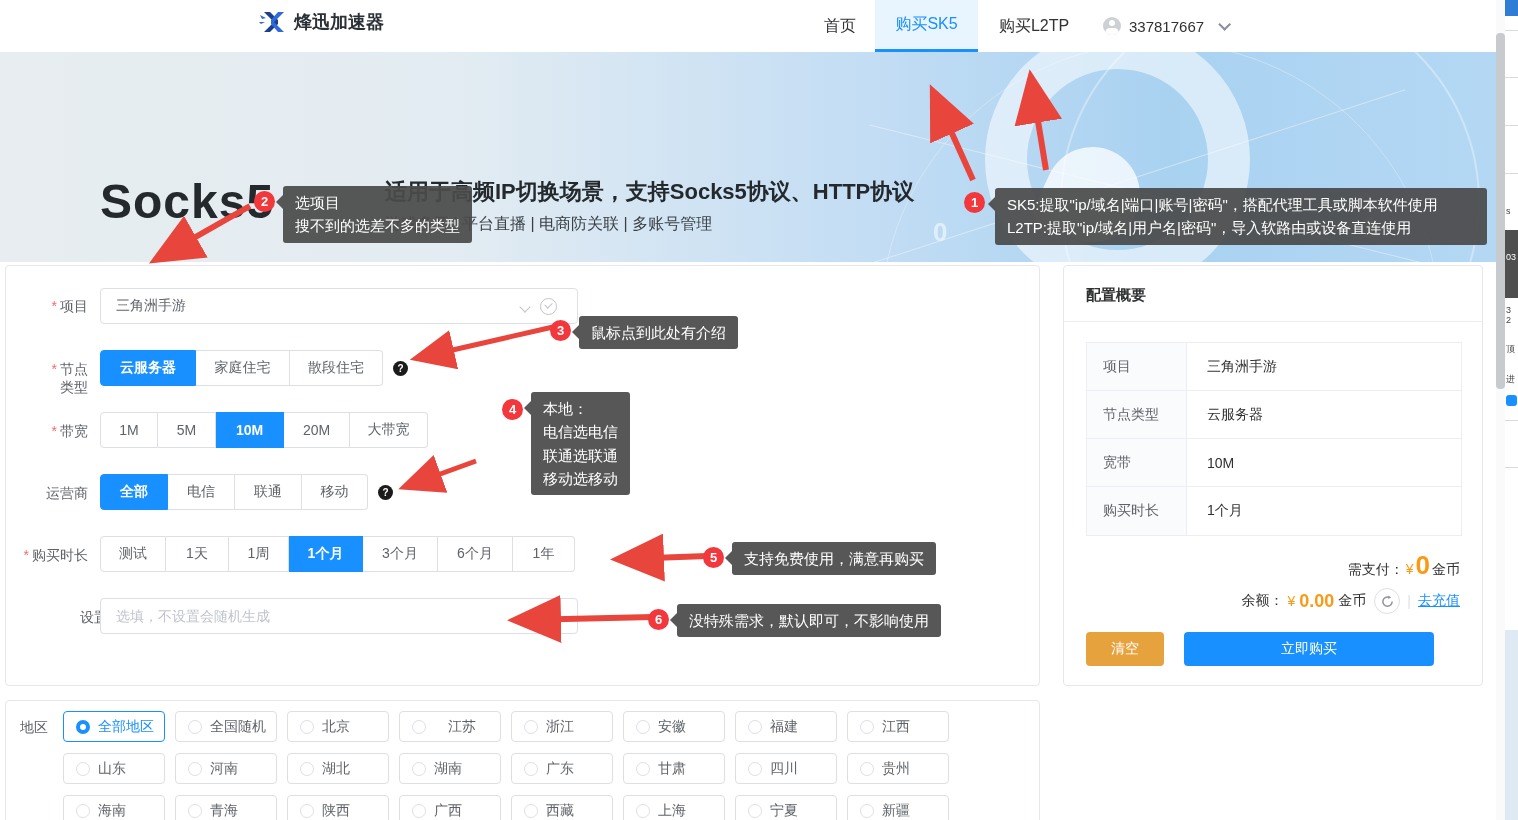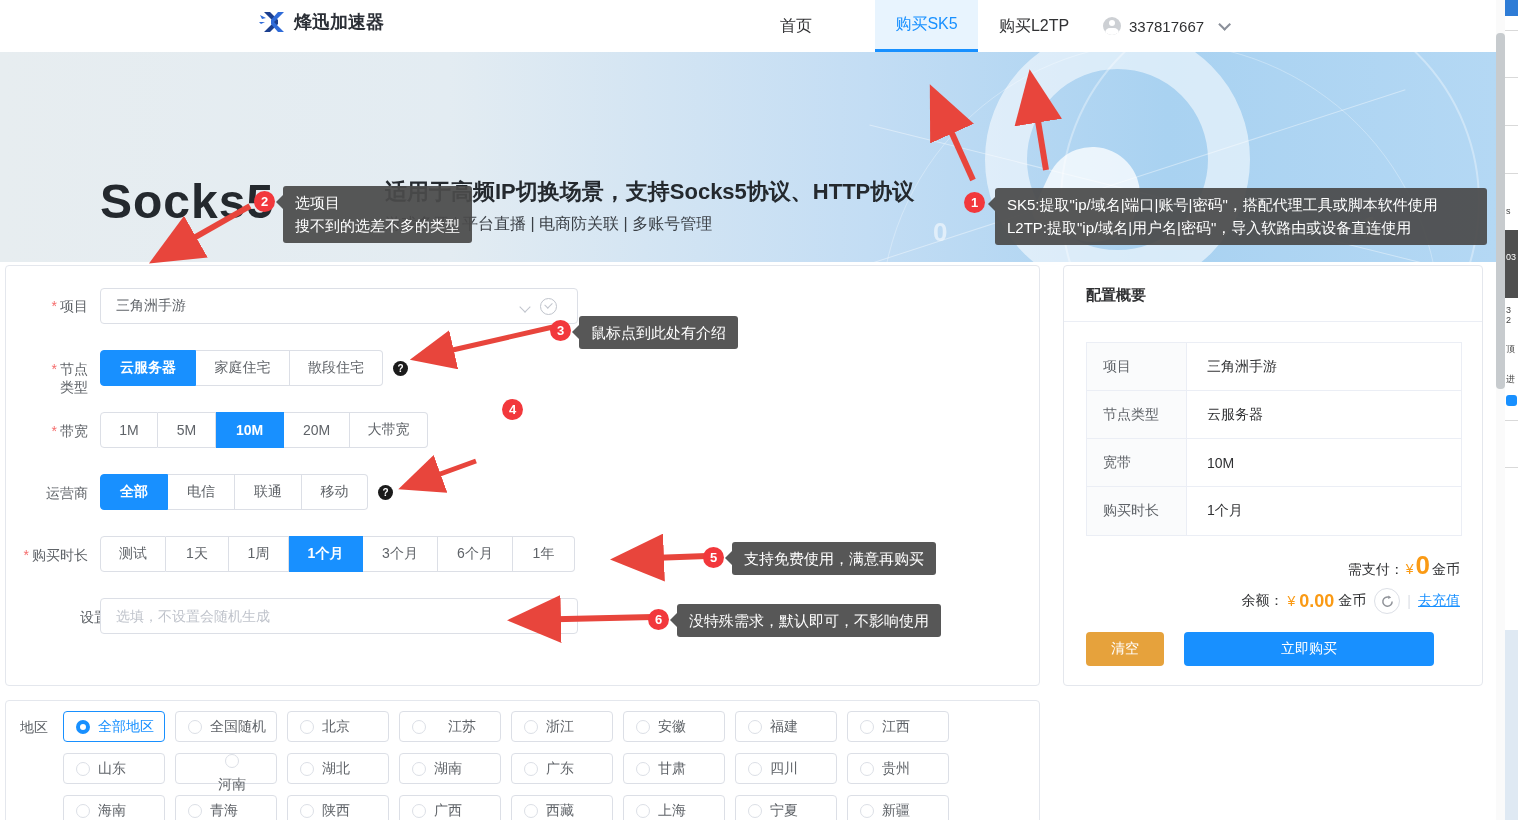--- a/index.html
+++ b/index.html
@@ -5,21 +5,21 @@
   * { margin:0; padding:0; box-sizing:border-box; }
   html,body { width:1518px; height:820px; }
   body { font-family:"Liberation Sans","DejaVu Sans",sans-serif; background:#fff; }
   .screen { position:relative; width:1518px; height:820px; overflow:hidden; background:#fff; }
 
   
   .header { position:absolute; left:0; top:0; width:1496px; height:52px; background:#fff; z-index:5; }
   .brand { position:absolute; left:258px; top:10px; display:flex; align-items:center; gap:6px; }
   .brand-text { font-size:18px; font-weight:bold; color:#2b2f36; }
   .nav-item { position:absolute; top:0; height:52px; display:flex; align-items:center; justify-content:center; font-size:16px; color:#303133; cursor:pointer; }
-  .nav-home { left:771px; width:50px; }
+  .nav-home { left:815px; width:50px; }
   .nav-sk5 { left:875px; width:103px; background:#e8f4fe; color:#1890ff; border-bottom:3px solid #1890ff; }
   .nav-l2tp { left:988px; width:92px; }
   .userbox { position:absolute; left:1103px; top:0; height:52px; display:flex; align-items:center; gap:8px; }
   .avatar { width:18px; height:18px; border-radius:50%; background:#cdd0d4; position:relative; overflow:hidden; }
   .avatar::before { content:''; position:absolute; top:3px; left:6px; width:6px; height:6px; border-radius:50%; background:#fff; }
   .avatar::after { content:''; position:absolute; top:11px; left:2px; width:14px; height:10px; border-radius:7px; background:#fff; }
   .username { font-size:15px; color:#303133; }
   .chev { width:9px; height:9px; border-right:2px solid #8a8f99; border-bottom:2px solid #8a8f99; transform:rotate(45deg) translateY(-3px); margin-left:6px; }
 
   
@@ -229,21 +229,21 @@
     </div>
   <div class="chip" style="left:847px;top:711px;">
       <span class="radio"></span>
       <span>江西</span>
     </div>
 
   <div class="chip" style="left:63px;top:753px;">
       <span class="radio"></span>
       <span>山东</span>
     </div>
-  <div class="chip" style="left:175px;top:753px;flex-direction:column;">
+  <div class="chip" style="left:175px;top:753px;">
       <span class="radio"></span>
       <span>河南</span>
     </div>
   <div class="chip" style="left:287px;top:753px;">
       <span class="radio"></span>
       <span>湖北</span>
     </div>
   <div class="chip" style="left:399px;top:753px;">
       <span class="radio"></span>
       <span>湖南</span>
@@ -363,20 +363,24 @@
 L2TP:提取"ip/域名|用户名|密码"，导入软路由或设备直连使用</div>
 
   <div class="badge" style="left:254px;top:191px;">2</div>
   <div class="tip" style="left:283px;top:186px;">选项目
 搜不到的选差不多的类型</div>
 
   <div class="badge" style="left:550px;top:320px;">3</div>
   <div class="tip" style="left:579px;top:316px;">鼠标点到此处有介绍</div>
 
   <div class="badge" style="left:502px;top:399px;">4</div>
+  <div class="tip" style="left:531px;top:392px;">本地：
+电信选电信
+联通选联通
+移动选移动</div>
 
   <div class="badge" style="left:703px;top:547px;">5</div>
   <div class="tip" style="left:732px;top:542px;">支持免费使用，满意再购买</div>
 
   <div class="badge" style="left:648px;top:609px;">6</div>
   <div class="tip" style="left:677px;top:604px;">没特殊需求，默认即可，不影响使用</div>
 
   <div class="scrollbar-track"></div>
   <div class="scrollbar-thumb"></div>
   <div class="edge-sliver">

